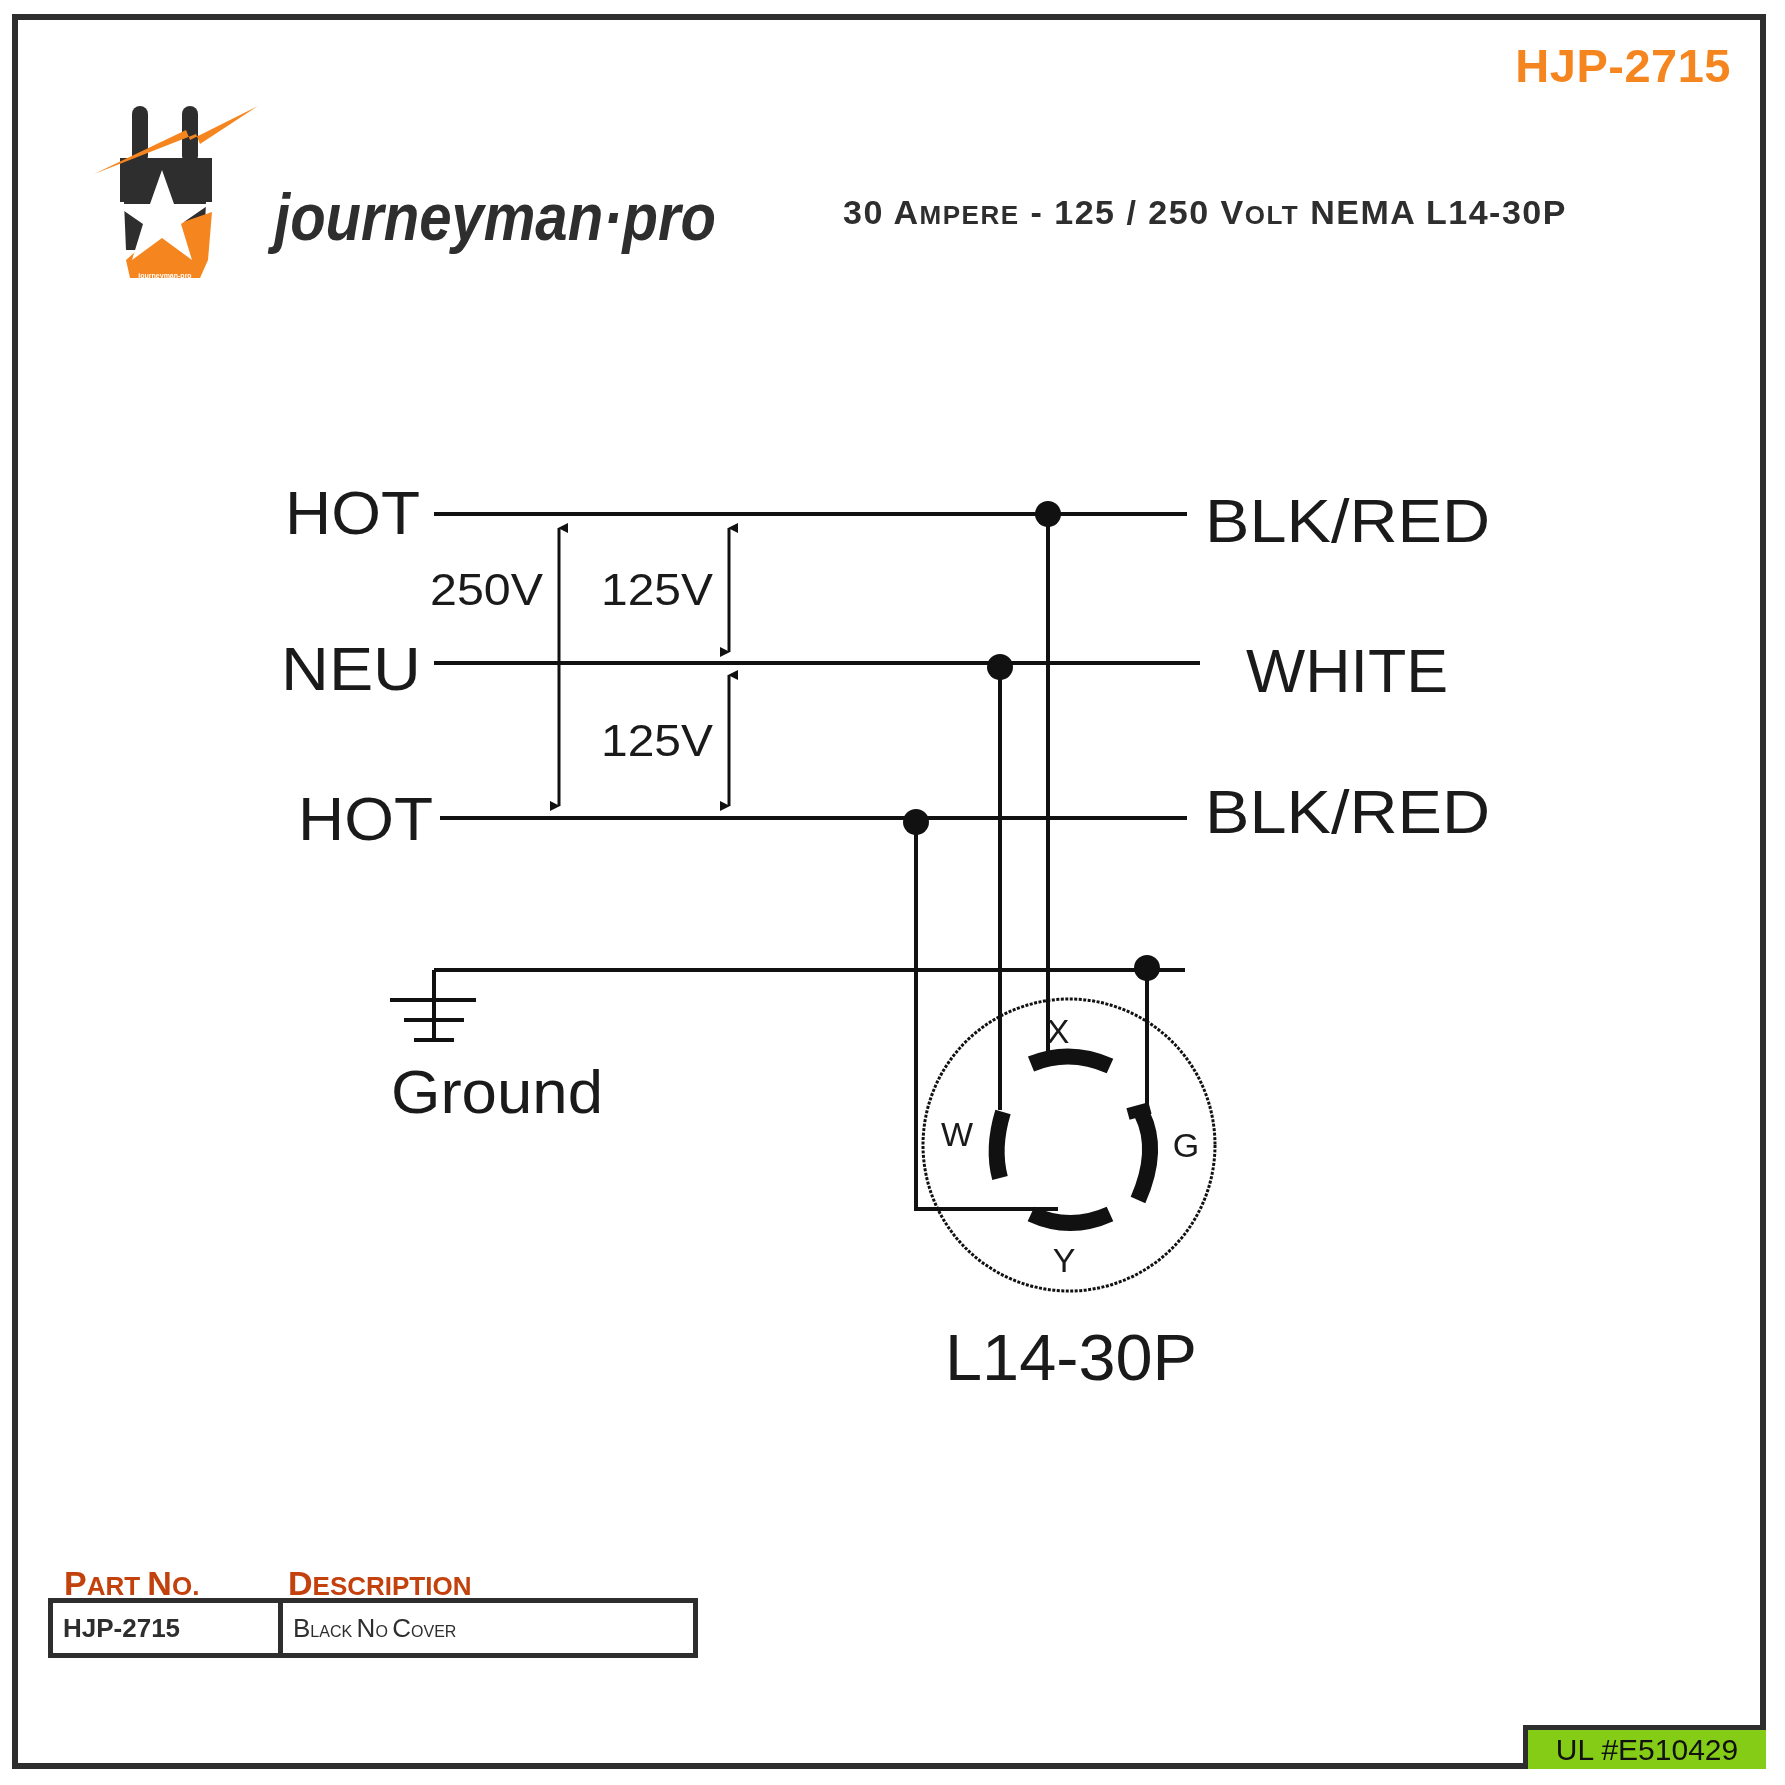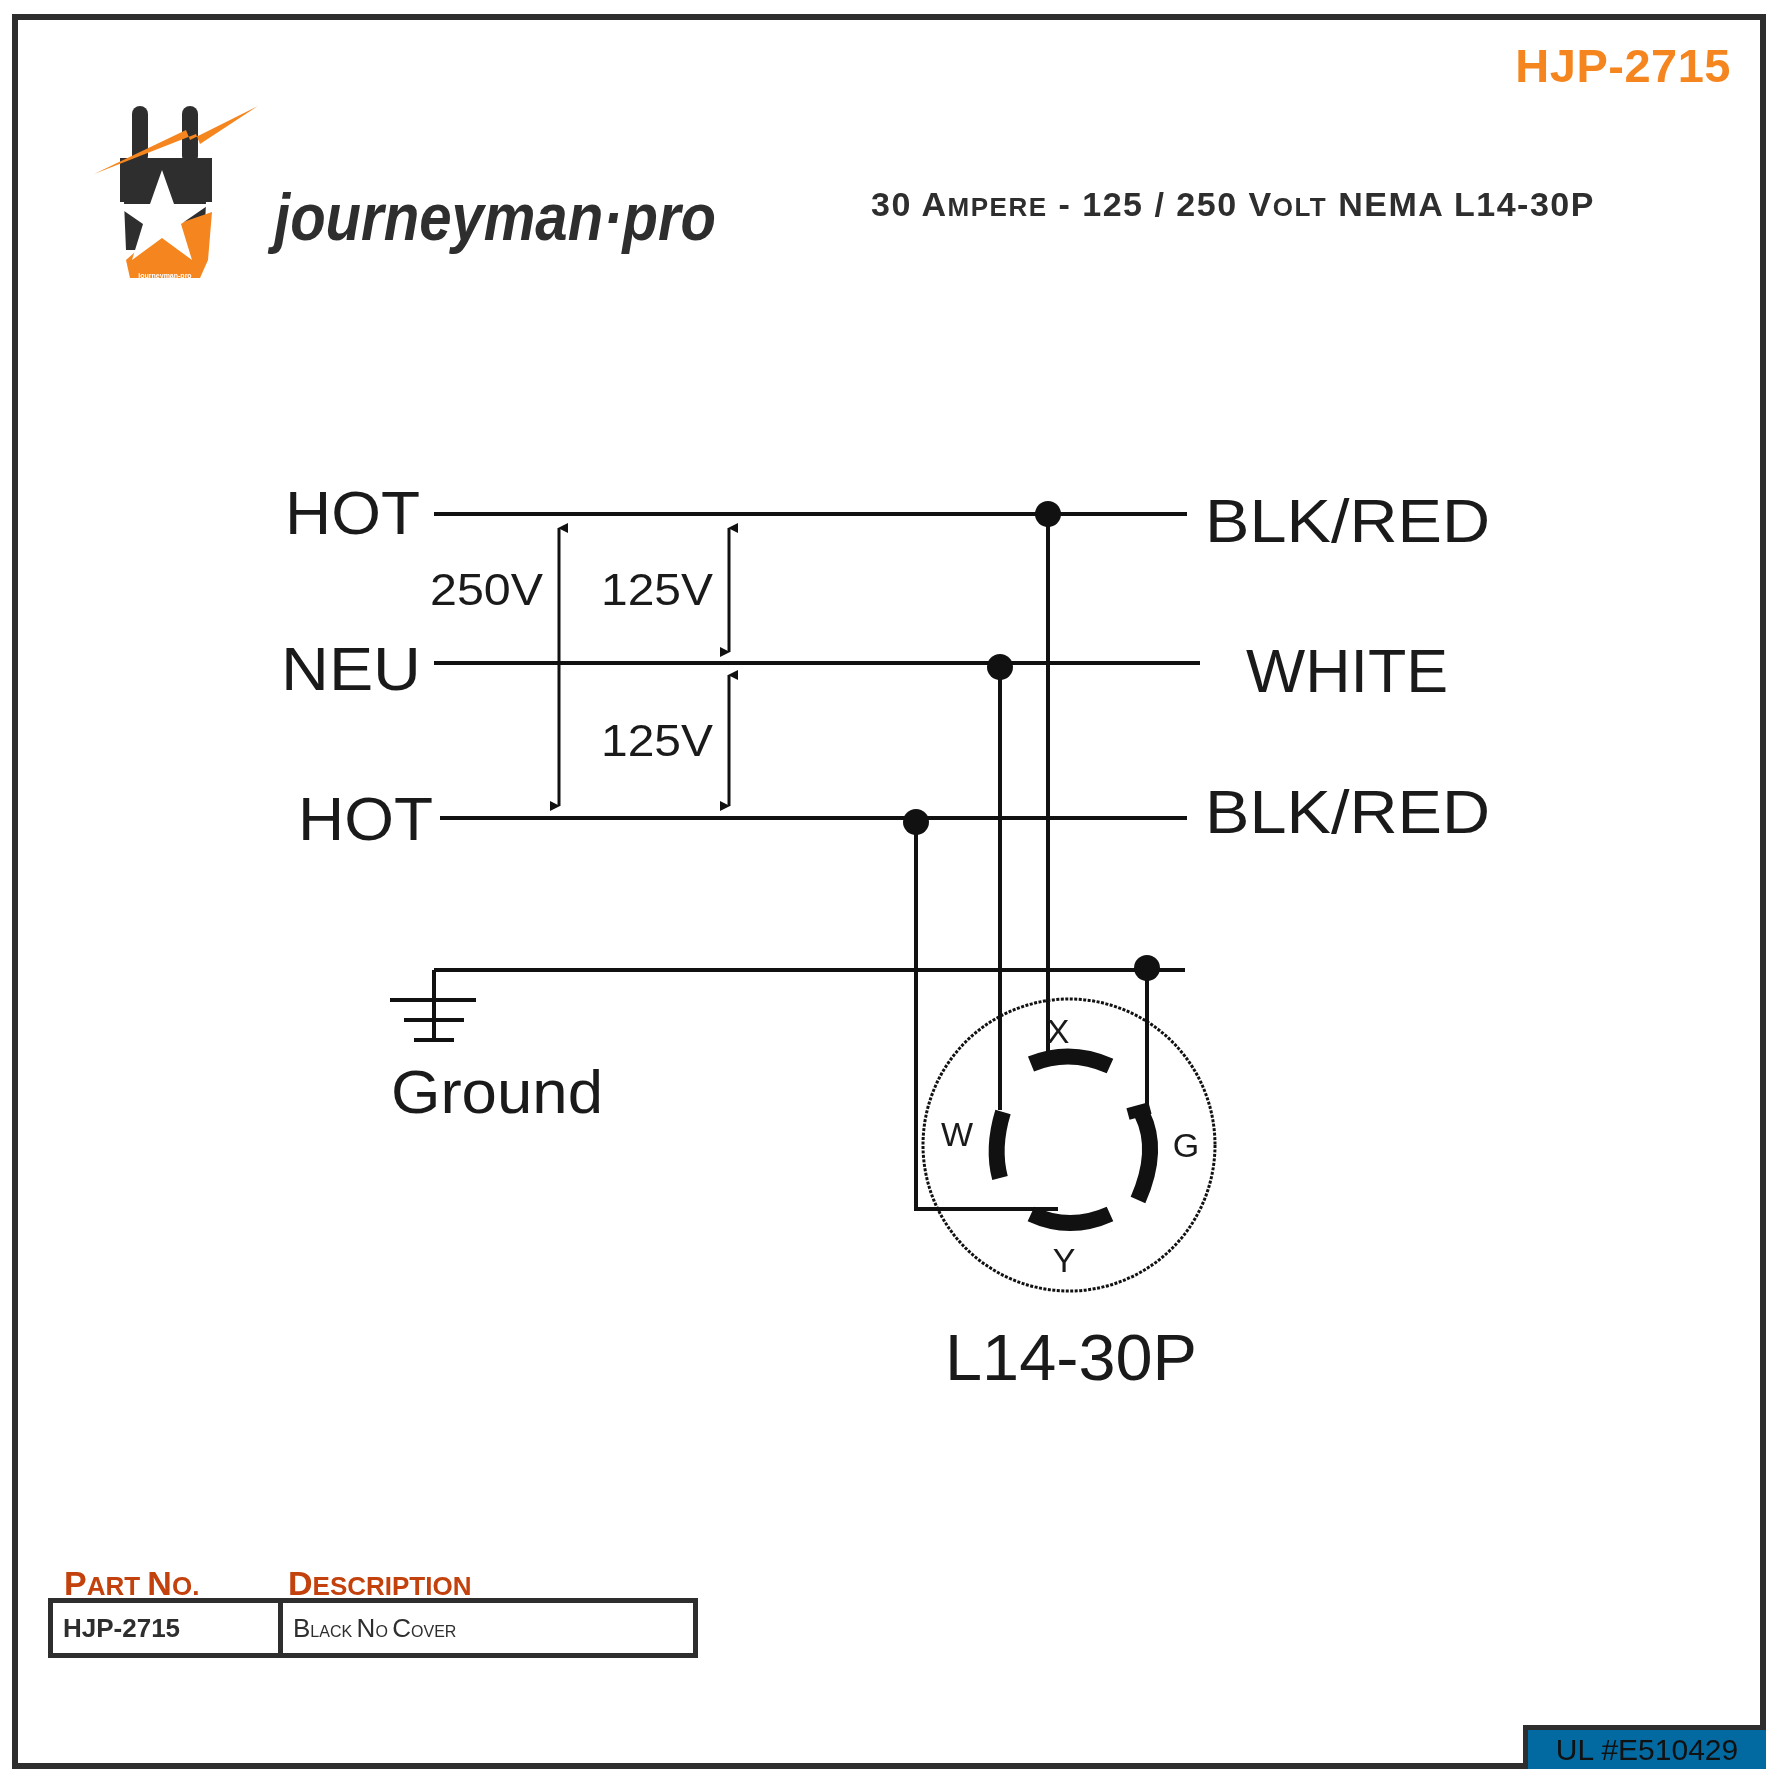--- a/index.html
+++ b/index.html
@@ -1,32 +1,32 @@
 <!DOCTYPE html>
 <html><head>
 <meta charset="utf-8">
 <style>
   html, body { margin:0; padding:0; background:#ffffff; }
   body { width:1785px; height:1785px; position:relative; overflow:hidden; font-family:"Liberation Sans", sans-serif; }
   .frame { position:absolute; left:12px; top:14px; width:1754px; height:1755px; border:6px solid #2e2e2e; box-sizing:border-box; background:#fff; }
   .part-top { position:absolute; right:54px; top:38px; font-family:"Liberation Sans", sans-serif; font-weight:bold; font-size:47px; color:#f5861f; letter-spacing:0.5px; }
   .logo { position:absolute; left:90px; top:100px; width:640px; height:190px; }
-  .subtitle { position:absolute; left:843px; top:185px; font-family:"Liberation Sans", sans-serif; font-weight:bold; font-size:34px; color:#2e2e2e; letter-spacing:1.5px; white-space:nowrap;margin-left:28px; }
+  .subtitle { position:absolute; left:843px; top:193px; font-family:"Liberation Sans", sans-serif; font-weight:bold; font-size:34px; color:#2e2e2e; letter-spacing:1.5px; white-space:nowrap; }
   .subtitle .sc { font-size:26px; }
   svg.diagram { position:absolute; left:0; top:0; width:1785px; height:1785px; }
   .dlabel { font-family:"Liberation Sans", sans-serif; fill:#1a1a1a; }
   .table-heads { position:absolute; left:64px; top:1554px; width:640px; height:44px; }
   .th { position:absolute; top:10px; font-family:"Liberation Sans", sans-serif; font-weight:bold; color:#c2410c; font-size:34px; }
   .th .sc { font-size:26px; }
   .parts-table { position:absolute; left:48px; top:1598px; width:650px; border-collapse:collapse; border:5px solid #2e2e2e; }
   .parts-table td { border:5px solid #2e2e2e; height:50px; padding:0 10px; font-family:"Liberation Sans", sans-serif; color:#2e2e2e; }
   .parts-table td.pn { width:205px; font-weight:bold; font-size:26px; }
   .parts-table td.desc { font-size:26px; }
   .parts-table td.desc .sc { font-size:16px; }
-  .ul-box { position:absolute; right:19px; bottom:16px; width:243px; height:44px; border:5px solid #2e2e2e; border-bottom:none; border-right:none; box-sizing:border-box; background:#0369a1; display:flex; align-items:center; justify-content:center; font-family:"Liberation Sans", sans-serif; font-size:30px; color:#111; }
+  .ul-box { position:absolute; right:19px; bottom:16px; width:243px; height:44px; border:5px solid #2e2e2e; border-bottom:none; border-right:none; box-sizing:border-box; background:#84cc16; display:flex; align-items:center; justify-content:center; font-family:"Liberation Sans", sans-serif; font-size:30px; color:#111; }
 </style>
 </head>
 <body>
 
 <div class="frame"></div>
 
 <div class="part-top">HJP-2715</div>
 
 <div class="logo">
   <svg width="640" height="190" viewBox="0 0 640 190">

